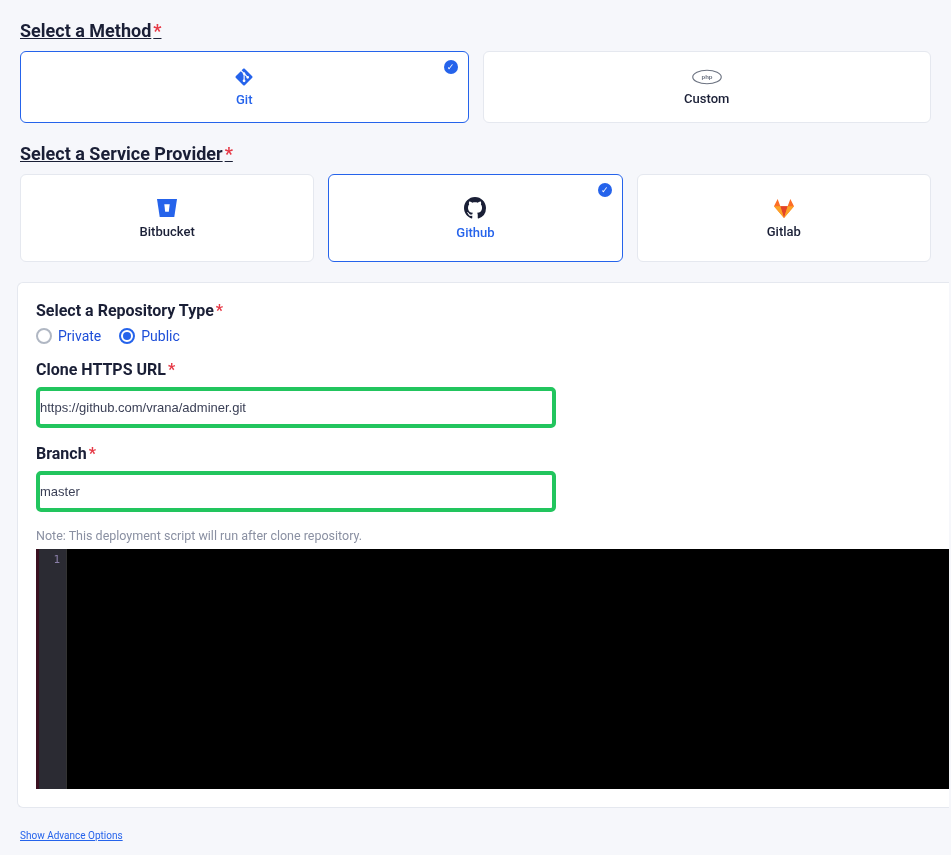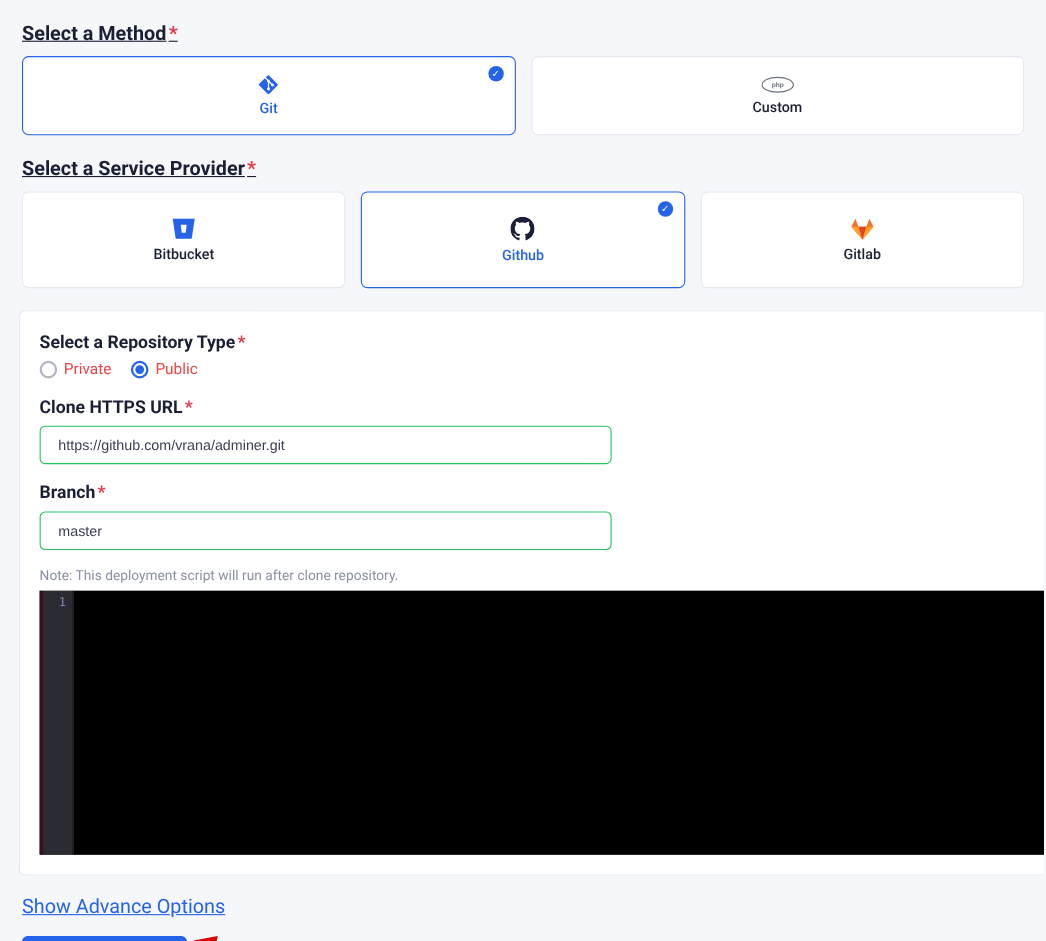--- a/index.html
+++ b/index.html
@@ -113,28 +113,28 @@
       border-color: #2563eb;
     }
     .radio-item.selected .radio-circle::after {
       content: "";
       position: absolute;
       top: 2px; left: 2px;
       width: 8px; height: 8px;
       border-radius: 50%;
       background: #2563eb;
     }
-    .radio-label { font-size: 14px; color: #ef4444; }
+    .radio-label { font-size: 14px; color: #1d4ed8; }
 
     .text-input {
       width: 520px;
       max-width: 100%;
-      border: 1px solid #22c55e;
+      border: 4px solid #22c55e;
       border-radius: 5px;
-      padding: 9px 16px;
+      padding: 9px 0;
       font-size: 13px;
       color: #3a3f55;
       margin-bottom: 16px;
       display: block;
     }
     .note {
       font-size: 12.5px;
       color: #8a90a2;
       margin-bottom: 6px;
     }
@@ -157,21 +157,21 @@
     }
     .code-body {
       flex: 1;
       background: #000;
       border-left: 1px solid #333;
     }
 
     .advance-link {
       color: #2563eb;
       text-decoration: underline;
-      font-size: 18px;
+      font-size: 10px;
       cursor: pointer;
       display: inline-block;
       margin-bottom: 16px;
     }
     .create-btn {
       background: #2563eb;
       color: #fff;
       border: none;
       border-radius: 5px;
       padding: 10px 18px;

